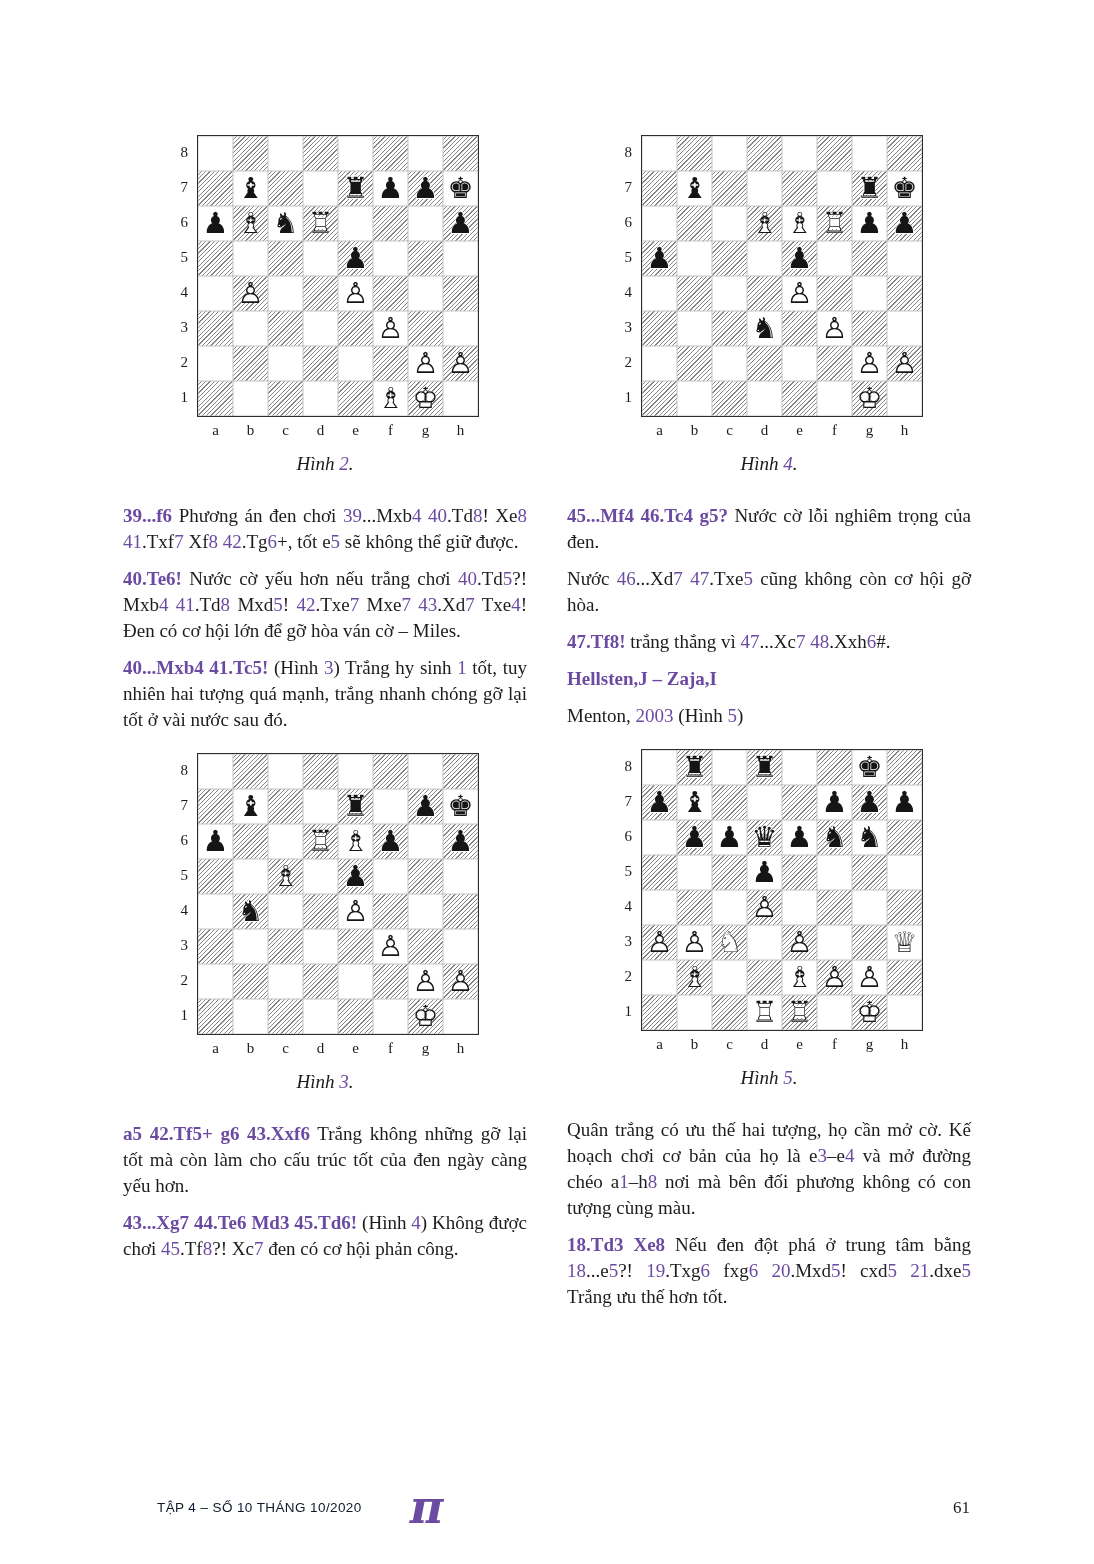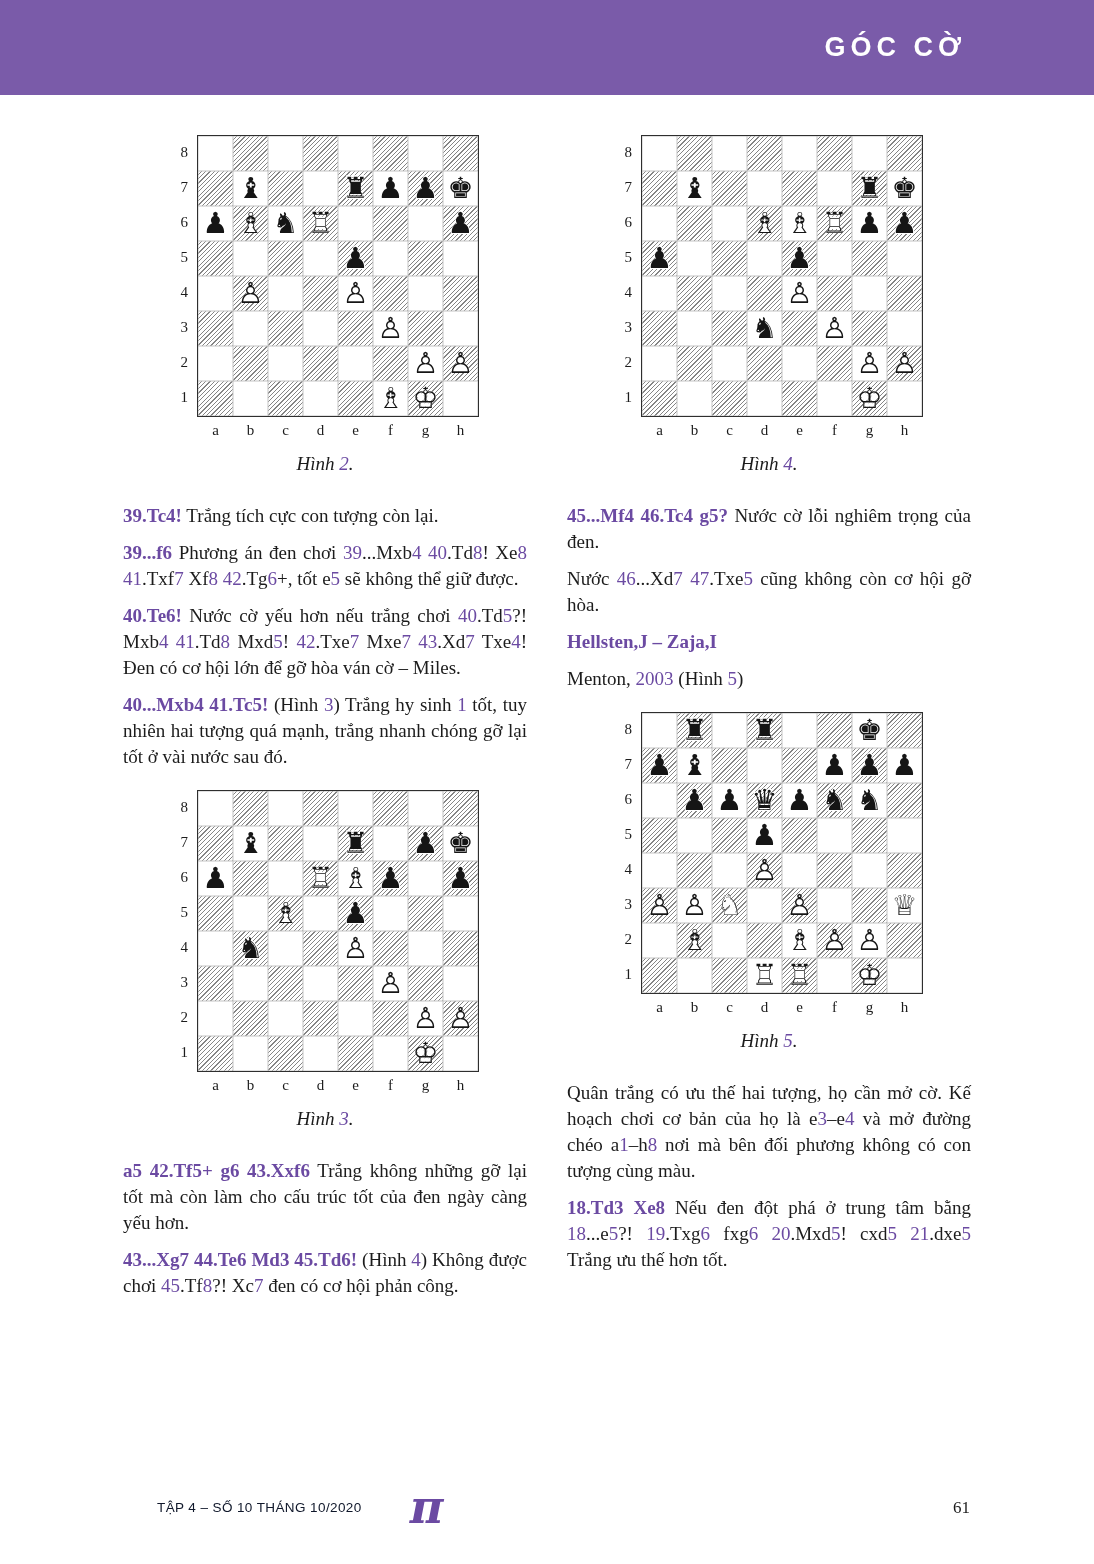--- a/index.html
+++ b/index.html
@@ -49,23 +49,20 @@
   .pi{color:#6B4AA2;font-family:"DejaVu Serif",serif;font-style:italic;font-weight:bold;
       font-size:46px;line-height:0.8;margin-left:48px;}
   .spacer{flex:1;}
   .pagenum{font-size:17px;color:#1c1c1c;margin-left:38px;}
 </style>
 </head>
 <body>
 
 <div class="page">
 
-  <header class="header">
-    <span class="header-title">GÓC CỜ</span>
-  </header>
 
   <main class="content">
     <div class="col">
         <div class="board-block">
           <div class="board-inner">
             <div class="ranks">
               <div class="rank-label">8</div>
               <div class="rank-label">7</div>
               <div class="rank-label">6</div>
               <div class="rank-label">5</div>
@@ -236,21 +233,20 @@
             <div class="file-label">b</div>
             <div class="file-label">c</div>
             <div class="file-label">d</div>
             <div class="file-label">e</div>
             <div class="file-label">f</div>
             <div class="file-label">g</div>
             <div class="file-label">h</div>
           </div>
         </div>
         <div class="caption"><span class="seg-i"><span>Hình </span><span class="num">2</span><span>.</span></span></div>
-        <div class="para"><span class="seg-m">39.Tc4!</span><span class="seg-p"><span> Trắng tích cực con tượng còn lại.</span></span></div>
         <div class="para"><span class="seg-m">39...f6</span><span class="seg-p"><span> Phương án đen chơi </span><span class="num">39</span><span>...Mxb</span><span class="num">4</span><span> </span><span class="num">40</span><span>.Td</span><span class="num">8</span><span>! Xe</span><span class="num">8</span><span> </span><span class="num">41</span><span>.Txf</span><span class="num">7</span><span> Xf</span><span class="num">8</span><span> </span><span class="num">42</span><span>.Tg</span><span class="num">6</span><span>+, tốt e</span><span class="num">5</span><span> sẽ không thể giữ được.</span></span></div>
         <div class="para"><span class="seg-m">40.Te6!</span><span class="seg-p"><span> Nước cờ yếu hơn nếu trắng chơi </span><span class="num">40</span><span>.Td</span><span class="num">5</span><span>?! Mxb</span><span class="num">4</span><span> </span><span class="num">41</span><span>.Td</span><span class="num">8</span><span> Mxd</span><span class="num">5</span><span>! </span><span class="num">42</span><span>.Txe</span><span class="num">7</span><span> Mxe</span><span class="num">7</span><span> </span><span class="num">43</span><span>.Xd</span><span class="num">7</span><span> Txe</span><span class="num">4</span><span>! Đen có cơ hội lớn để gỡ hòa ván cờ – Miles.</span></span></div>
         <div class="para"><span class="seg-m">40...Mxb4 41.Tc5!</span><span class="seg-p"><span> (Hình </span><span class="num">3</span><span>) Trắng hy sinh </span><span class="num">1</span><span> tốt, tuy nhiên hai tượng quá mạnh, trắng nhanh chóng gỡ lại tốt ở vài nước sau đó.</span></span></div>
         <div class="board-block">
           <div class="board-inner">
             <div class="ranks">
               <div class="rank-label">8</div>
               <div class="rank-label">7</div>
               <div class="rank-label">6</div>
               <div class="rank-label">5</div>
@@ -593,20 +589,21 @@
             <div class="file-label">d</div>
             <div class="file-label">e</div>
             <div class="file-label">f</div>
             <div class="file-label">g</div>
             <div class="file-label">h</div>
           </div>
         </div>
         <div class="caption"><span class="seg-i"><span>Hình </span><span class="num">4</span><span>.</span></span></div>
         <div class="para"><span class="seg-m">45...Mf4 46.Tc4 g5?</span><span class="seg-p"><span> Nước cờ lỗi nghiêm trọng của đen.</span></span></div>
         <div class="para"><span class="seg-p"><span>Nước </span><span class="num">46</span><span>...Xd</span><span class="num">7</span><span> </span><span class="num">47</span><span>.Txe</span><span class="num">5</span><span> cũng không còn cơ hội gỡ hòa.</span></span></div>
+        <div class="para"><span class="seg-m">47.Tf8!</span><span class="seg-p"><span> trắng thắng vì </span><span class="num">47</span><span>...Xc</span><span class="num">7</span><span> </span><span class="num">48</span><span>.Xxh</span><span class="num">6</span><span>#.</span></span></div>
         <div class="para"><span class="seg-m">Hellsten,J – Zaja,I</span></div>
         <div class="para"><span class="seg-p"><span>Menton, </span><span class="num">2003</span><span> (Hình </span><span class="num">5</span><span>)</span></span></div>
         <div class="board-block">
           <div class="board-inner">
             <div class="ranks">
               <div class="rank-label">8</div>
               <div class="rank-label">7</div>
               <div class="rank-label">6</div>
               <div class="rank-label">5</div>
               <div class="rank-label">4</div>

